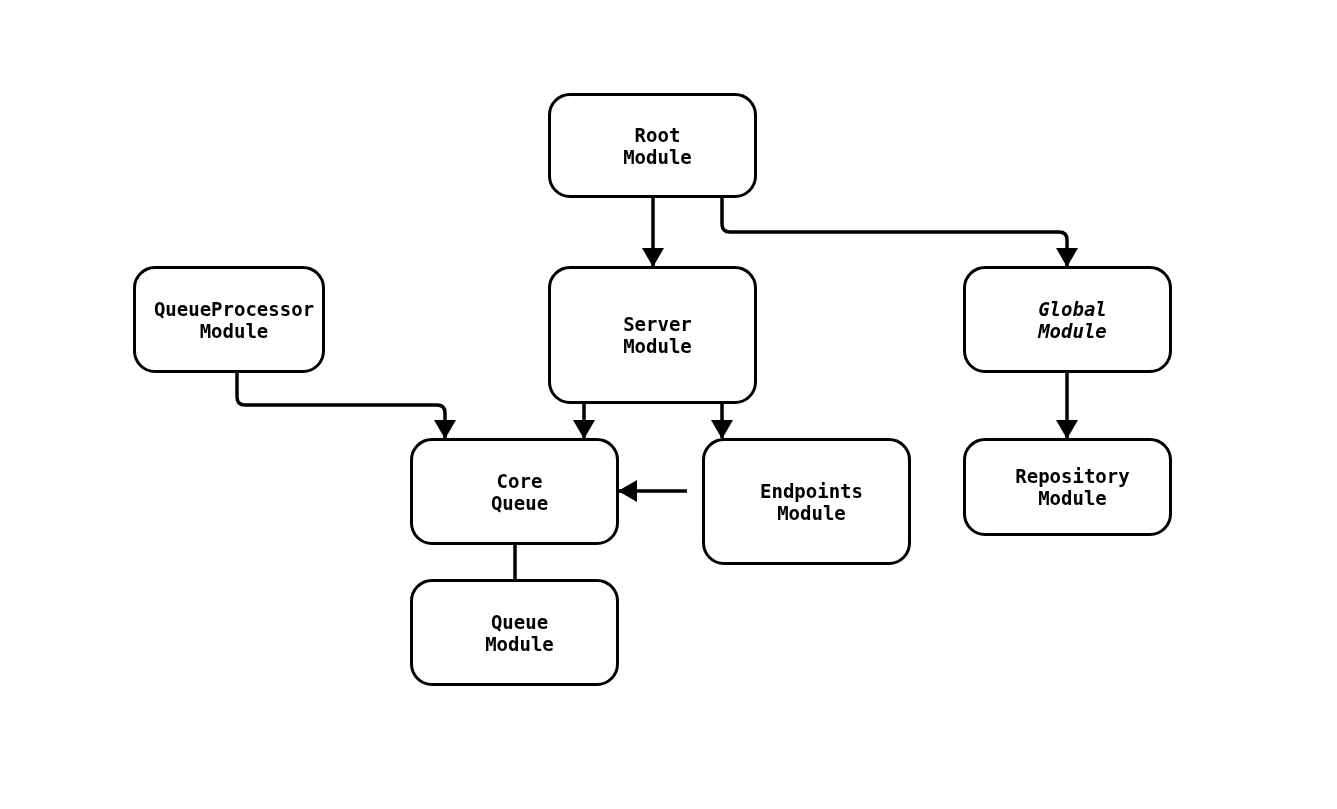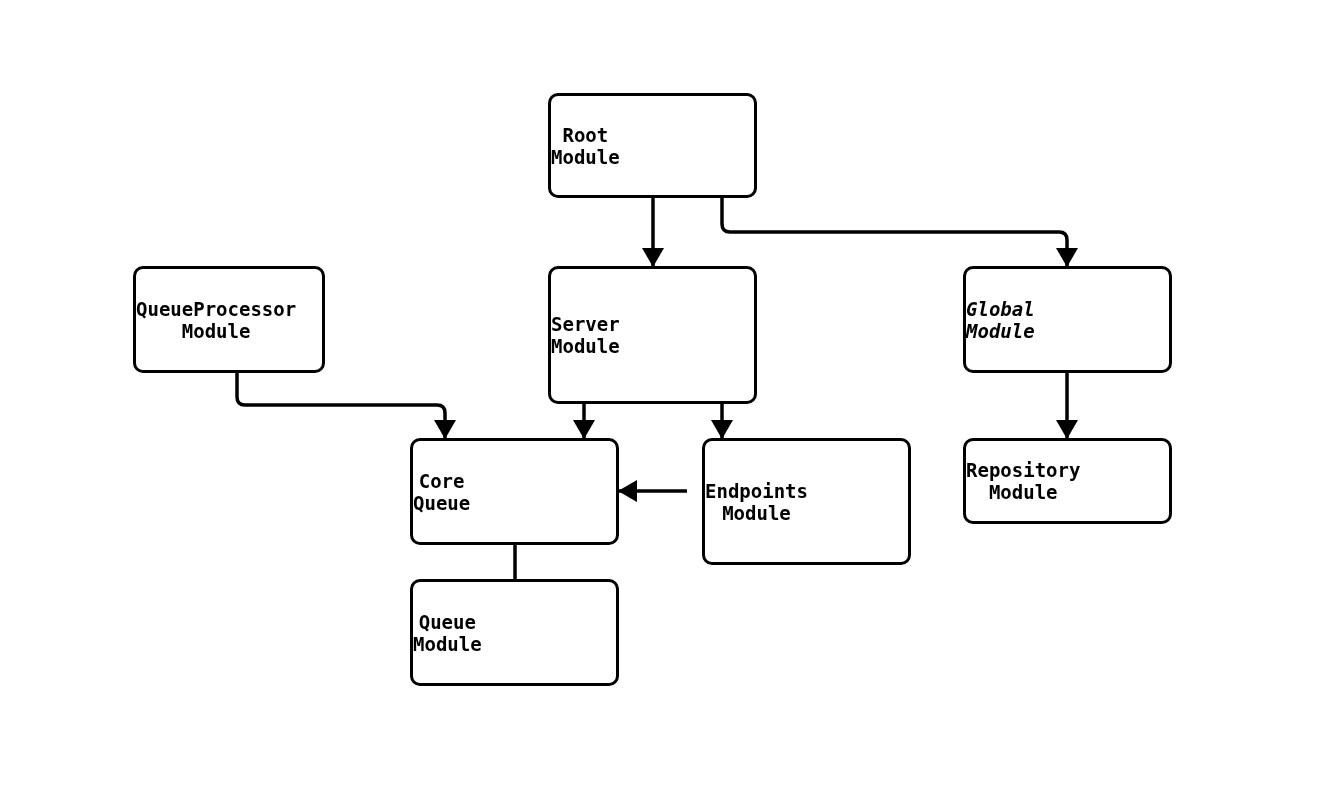--- a/index.html
+++ b/index.html
@@ -33,26 +33,27 @@
     stroke-width: 3.5;
   }
   .arrowhead {
     fill: var(--stroke, #000000);
     stroke: none;
   }
   .node {
     position: absolute;
     box-sizing: border-box;
     border: 3px solid var(--stroke, #000000);
-    border-radius: 10px;
+    border-radius: 22px;
     background: var(--node-fill, #ffffff);
     display: flex;
     align-items: center;
-    justify-content: flex-start;
+    justify-content: center;
     z-index: 2;
+    padding-left: 10px;
   }
   .node-label {
     font-weight: bold;
     font-size: 19px;
     line-height: 22px;
     color: var(--text-color, #000000);
     text-align: center;
     white-space: pre-line;
   }
 </style>
@@ -95,21 +96,21 @@
 Module</span>
   </div>
       <div class="node" style="left: 410px; top: 438px; width: 209px; height: 107px;">
     <span class="node-label">Core
 Queue</span>
   </div>
       <div class="node" style="left: 702px; top: 438px; width: 209px; height: 127px;">
     <span class="node-label">Endpoints
 Module</span>
   </div>
-      <div class="node" style="left: 963px; top: 438px; width: 209px; height: 86px;">
+      <div class="node" style="left: 963px; top: 438px; width: 209px; height: 98px;">
     <span class="node-label">Repository
 Module</span>
   </div>
       <div class="node" style="left: 410px; top: 579px; width: 209px; height: 107px;">
     <span class="node-label">Queue
 Module</span>
   </div>
     </div>
 </div>
 

